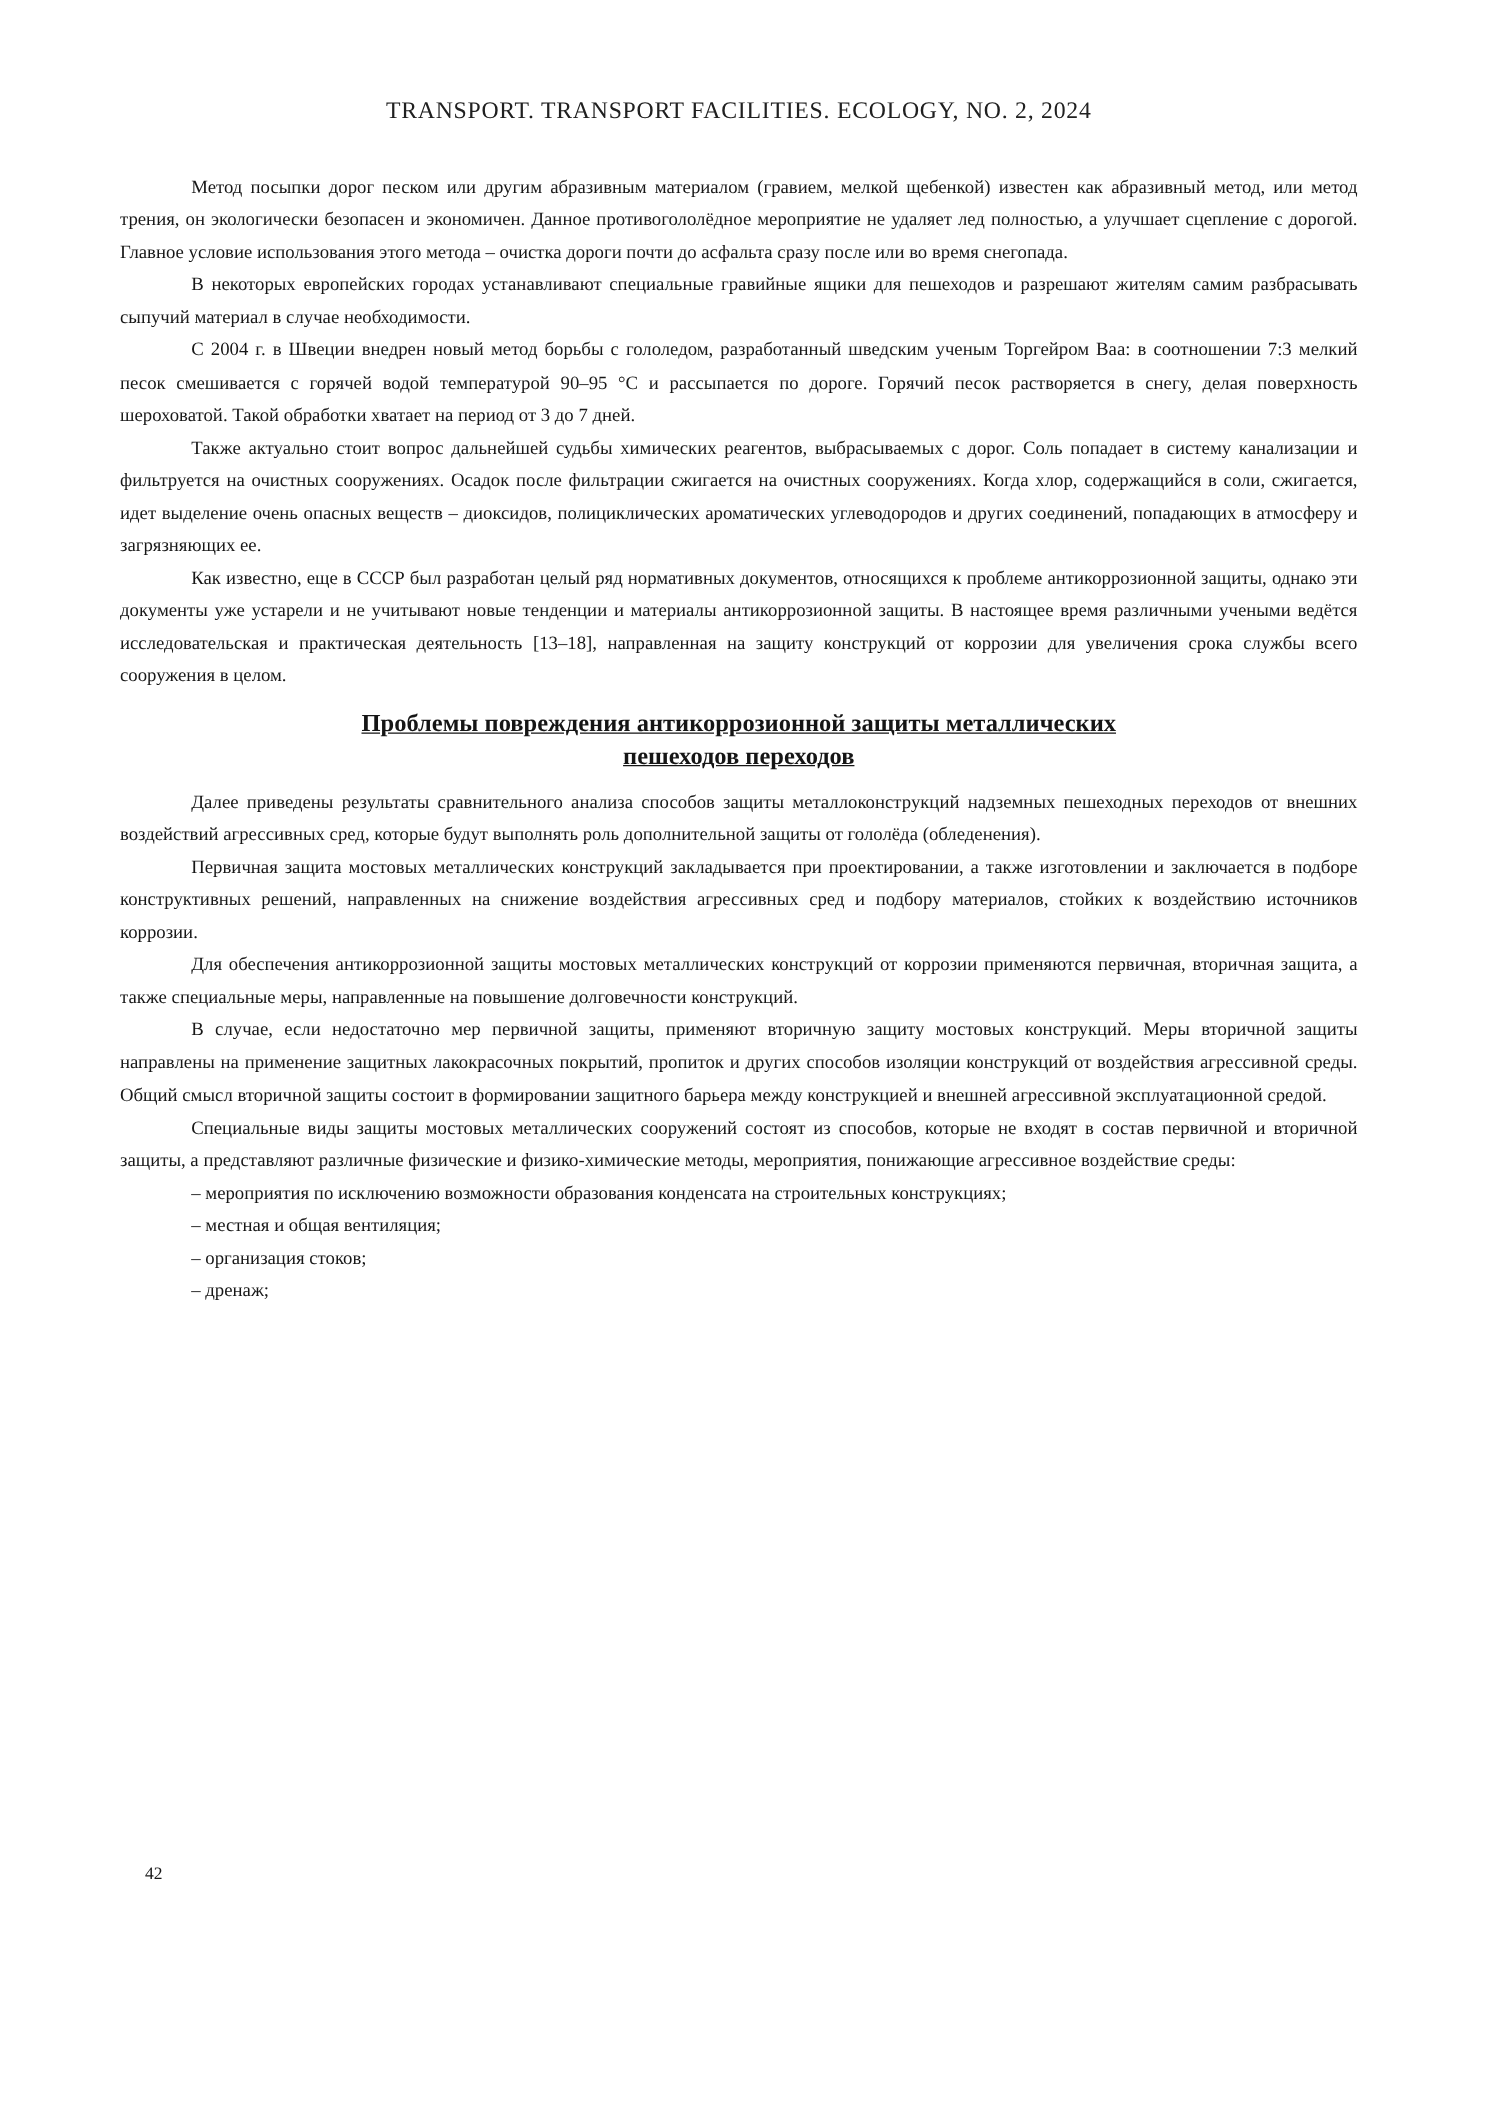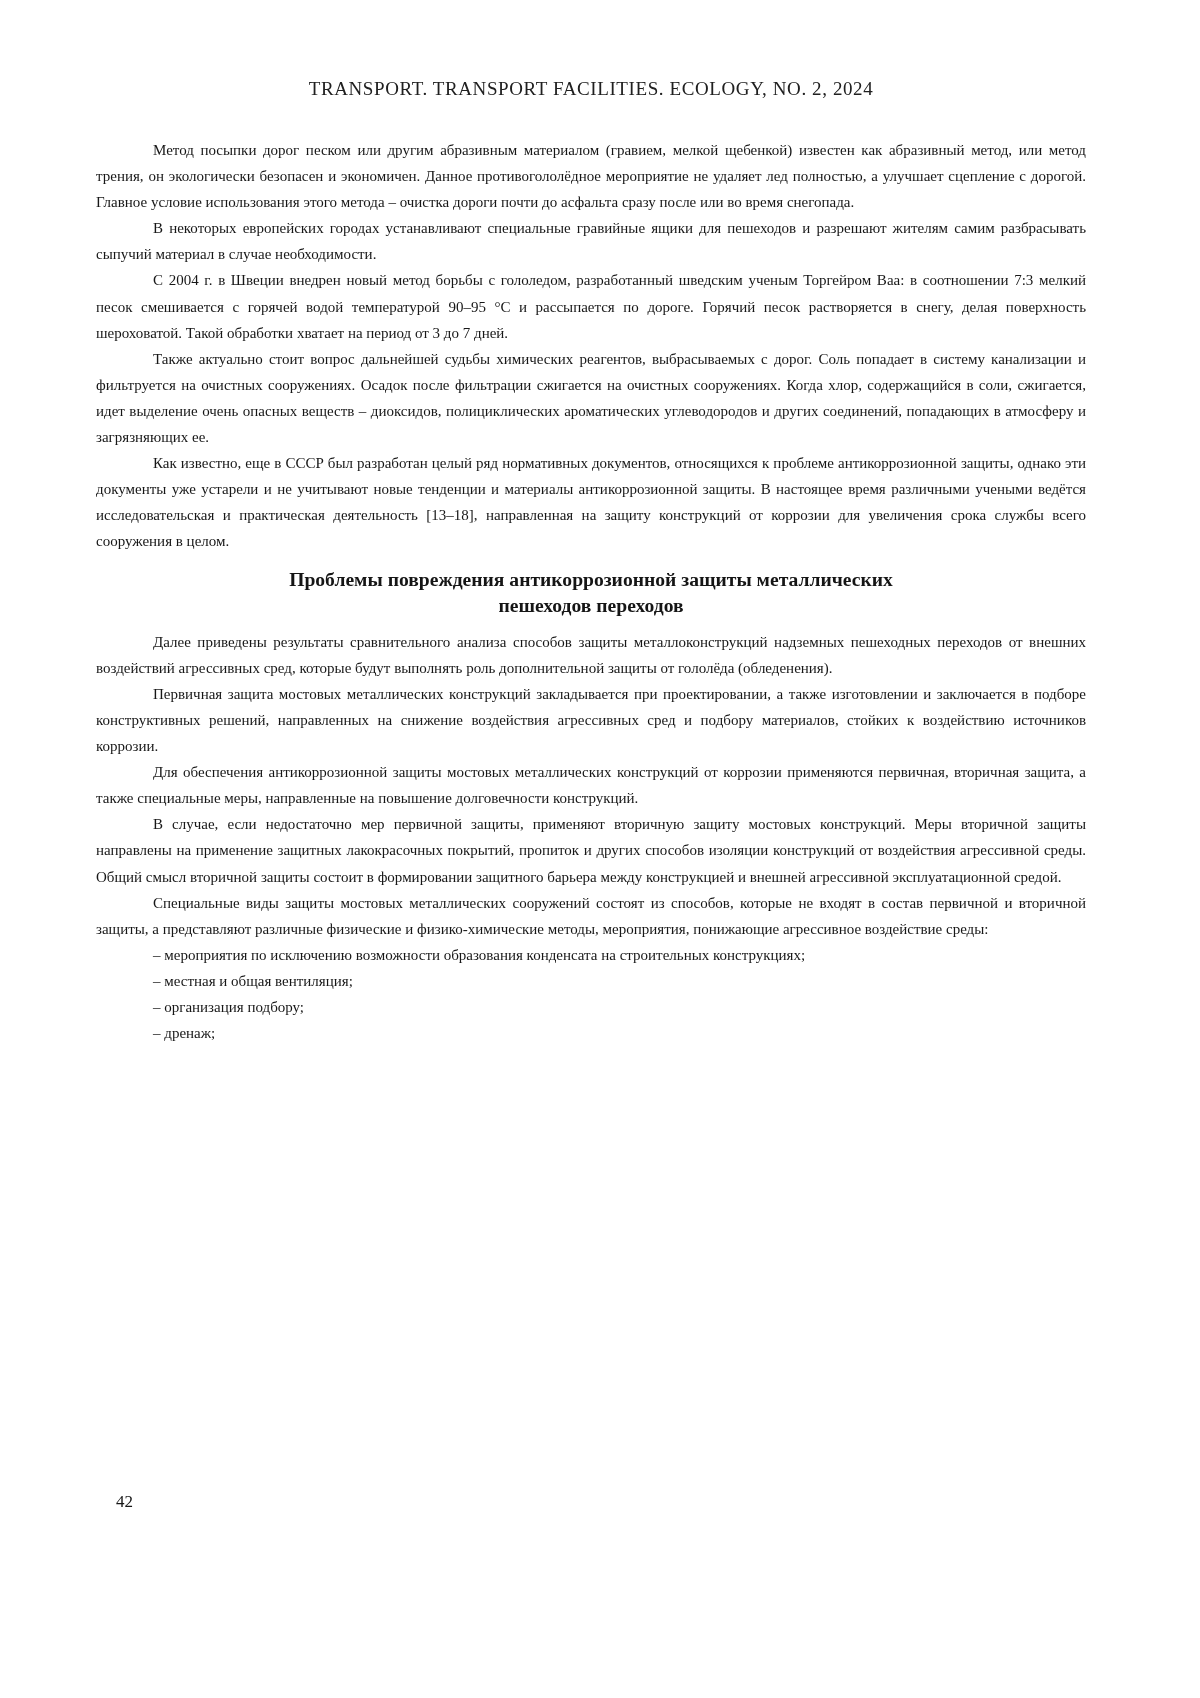--- a/index.html
+++ b/index.html
@@ -35,26 +35,26 @@
     color: #171717;
   }
   .section-heading {
     font-size: 19.6px;
     line-height: 26.1px;
     font-weight: bold;
     text-align: center;
     margin: 12px 0 10px 0;
     color: #151515;
   }
-  .section-heading span { display: block; }
+  .section-heading span { display: block; text-decoration: underline; }
   .page-number {
     position: absolute;
     left: 116px;
     top: 1492px;
-    font-size: 17px;
+    font-size: 14px;
     color: #171717;
     text-align: right;
   }
 </style>
 </head>
 <body>
 
 <div class="page">
 
   <div class="running-head">TRANSPORT. TRANSPORT FACILITIES. ECOLOGY, NO. 2, 2024</div>
@@ -73,20 +73,20 @@
     </h2>
 
     <p>Далее приведены результаты сравнительного анализа способов защиты металлоконструкций надземных пешеходных переходов от внешних воздействий агрессивных сред, которые будут выполнять роль дополнительной защиты от гололёда (обледенения).</p>
     <p>Первичная защита мостовых металлических конструкций закладывается при проектировании, а также изготовлении и заключается в подборе конструктивных решений, направленных на снижение воздействия агрессивных сред и подбору материалов, стойких к воздействию источников коррозии.</p>
     <p>Для обеспечения антикоррозионной защиты мостовых металлических конструкций от коррозии применяются первичная, вторичная защита, а также специальные меры, направленные на повышение долговечности конструкций.</p>
     <p>В случае, если недостаточно мер первичной защиты, применяют вторичную защиту мостовых конструкций. Меры вторичной защиты направлены на применение защитных лакокрасочных покрытий, пропиток и других способов изоляции конструкций от воздействия агрессивной среды. Общий смысл вторичной защиты состоит в формировании защитного барьера между конструкцией и внешней агрессивной эксплуатационной средой.</p>
     <p>Специальные виды защиты мостовых металлических сооружений состоят из способов, которые не входят в состав первичной и вторичной защиты, а представляют различные физические и физико-химические методы, мероприятия, понижающие агрессивное воздействие среды:</p>
 
     <p class="list-item">– мероприятия по исключению возможности образования конденсата на строительных конструкциях;</p>
     <p class="list-item">– местная и общая вентиляция;</p>
-    <p class="list-item">– организация подбору;</p>
+    <p class="list-item">– организация стоков;</p>
     <p class="list-item">– дренаж;</p>
 
   </div>
 
   <div class="page-number">42</div>
 
 </div>
 
 </body></html>

